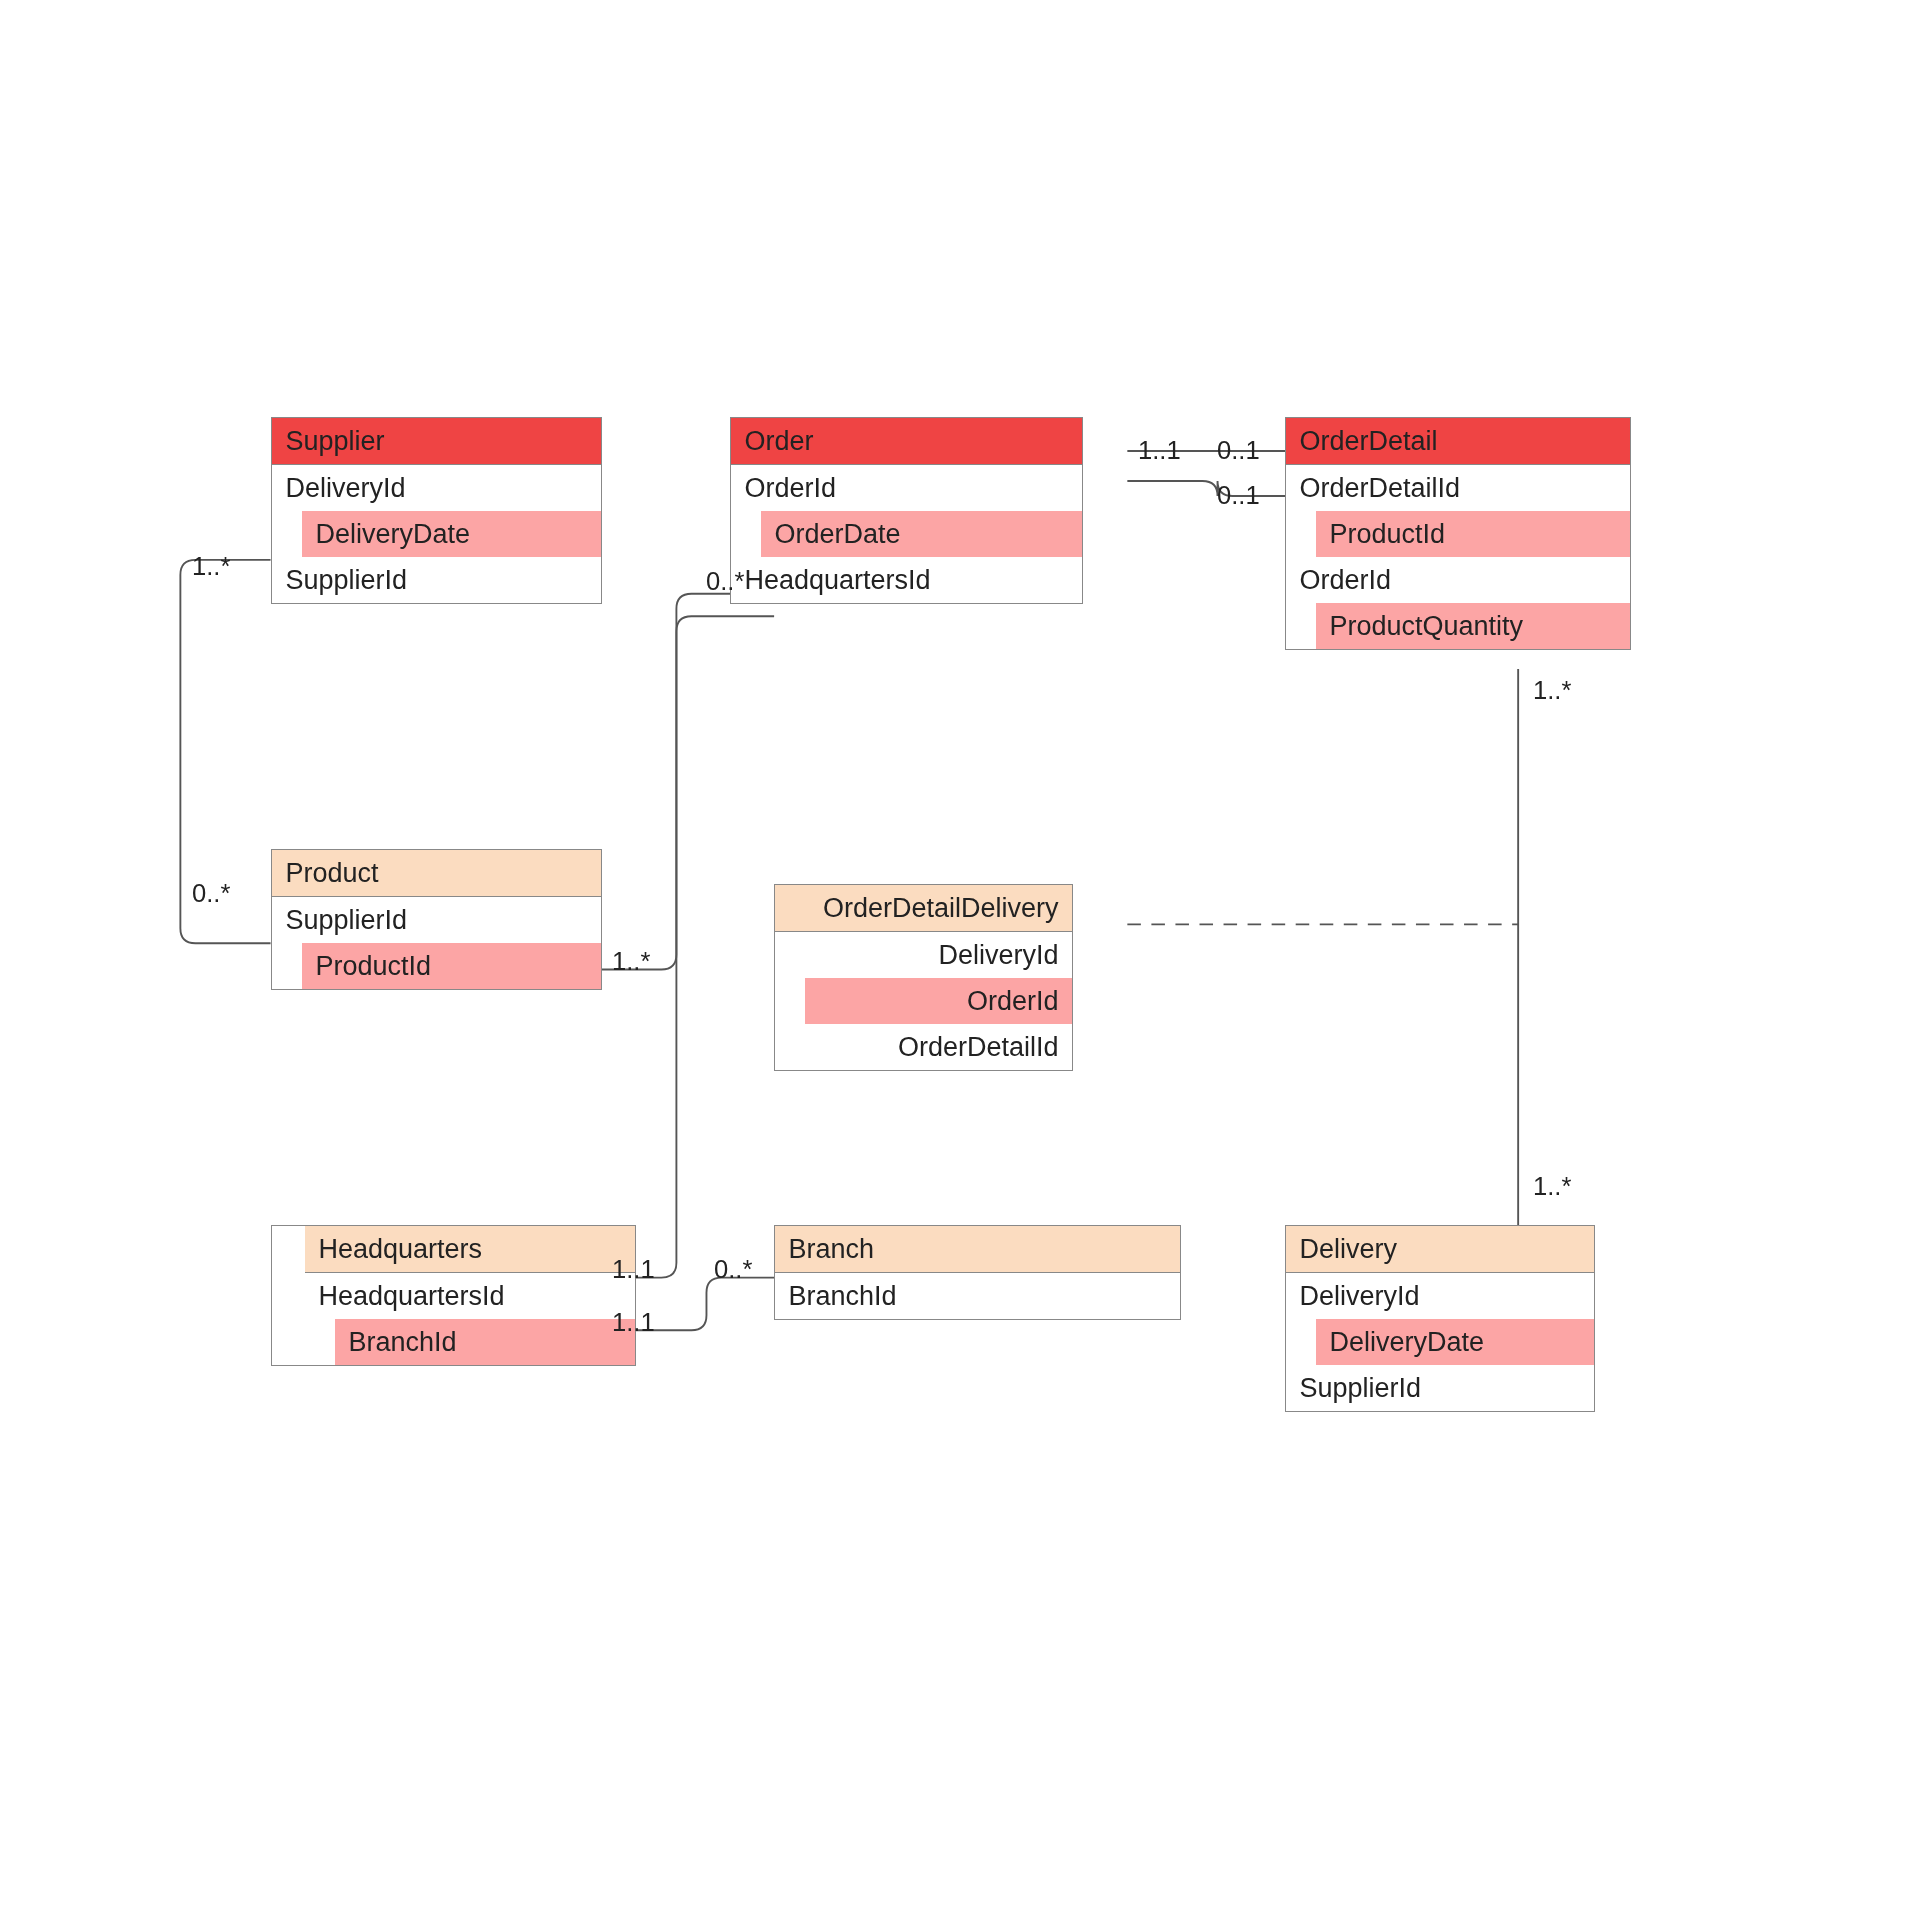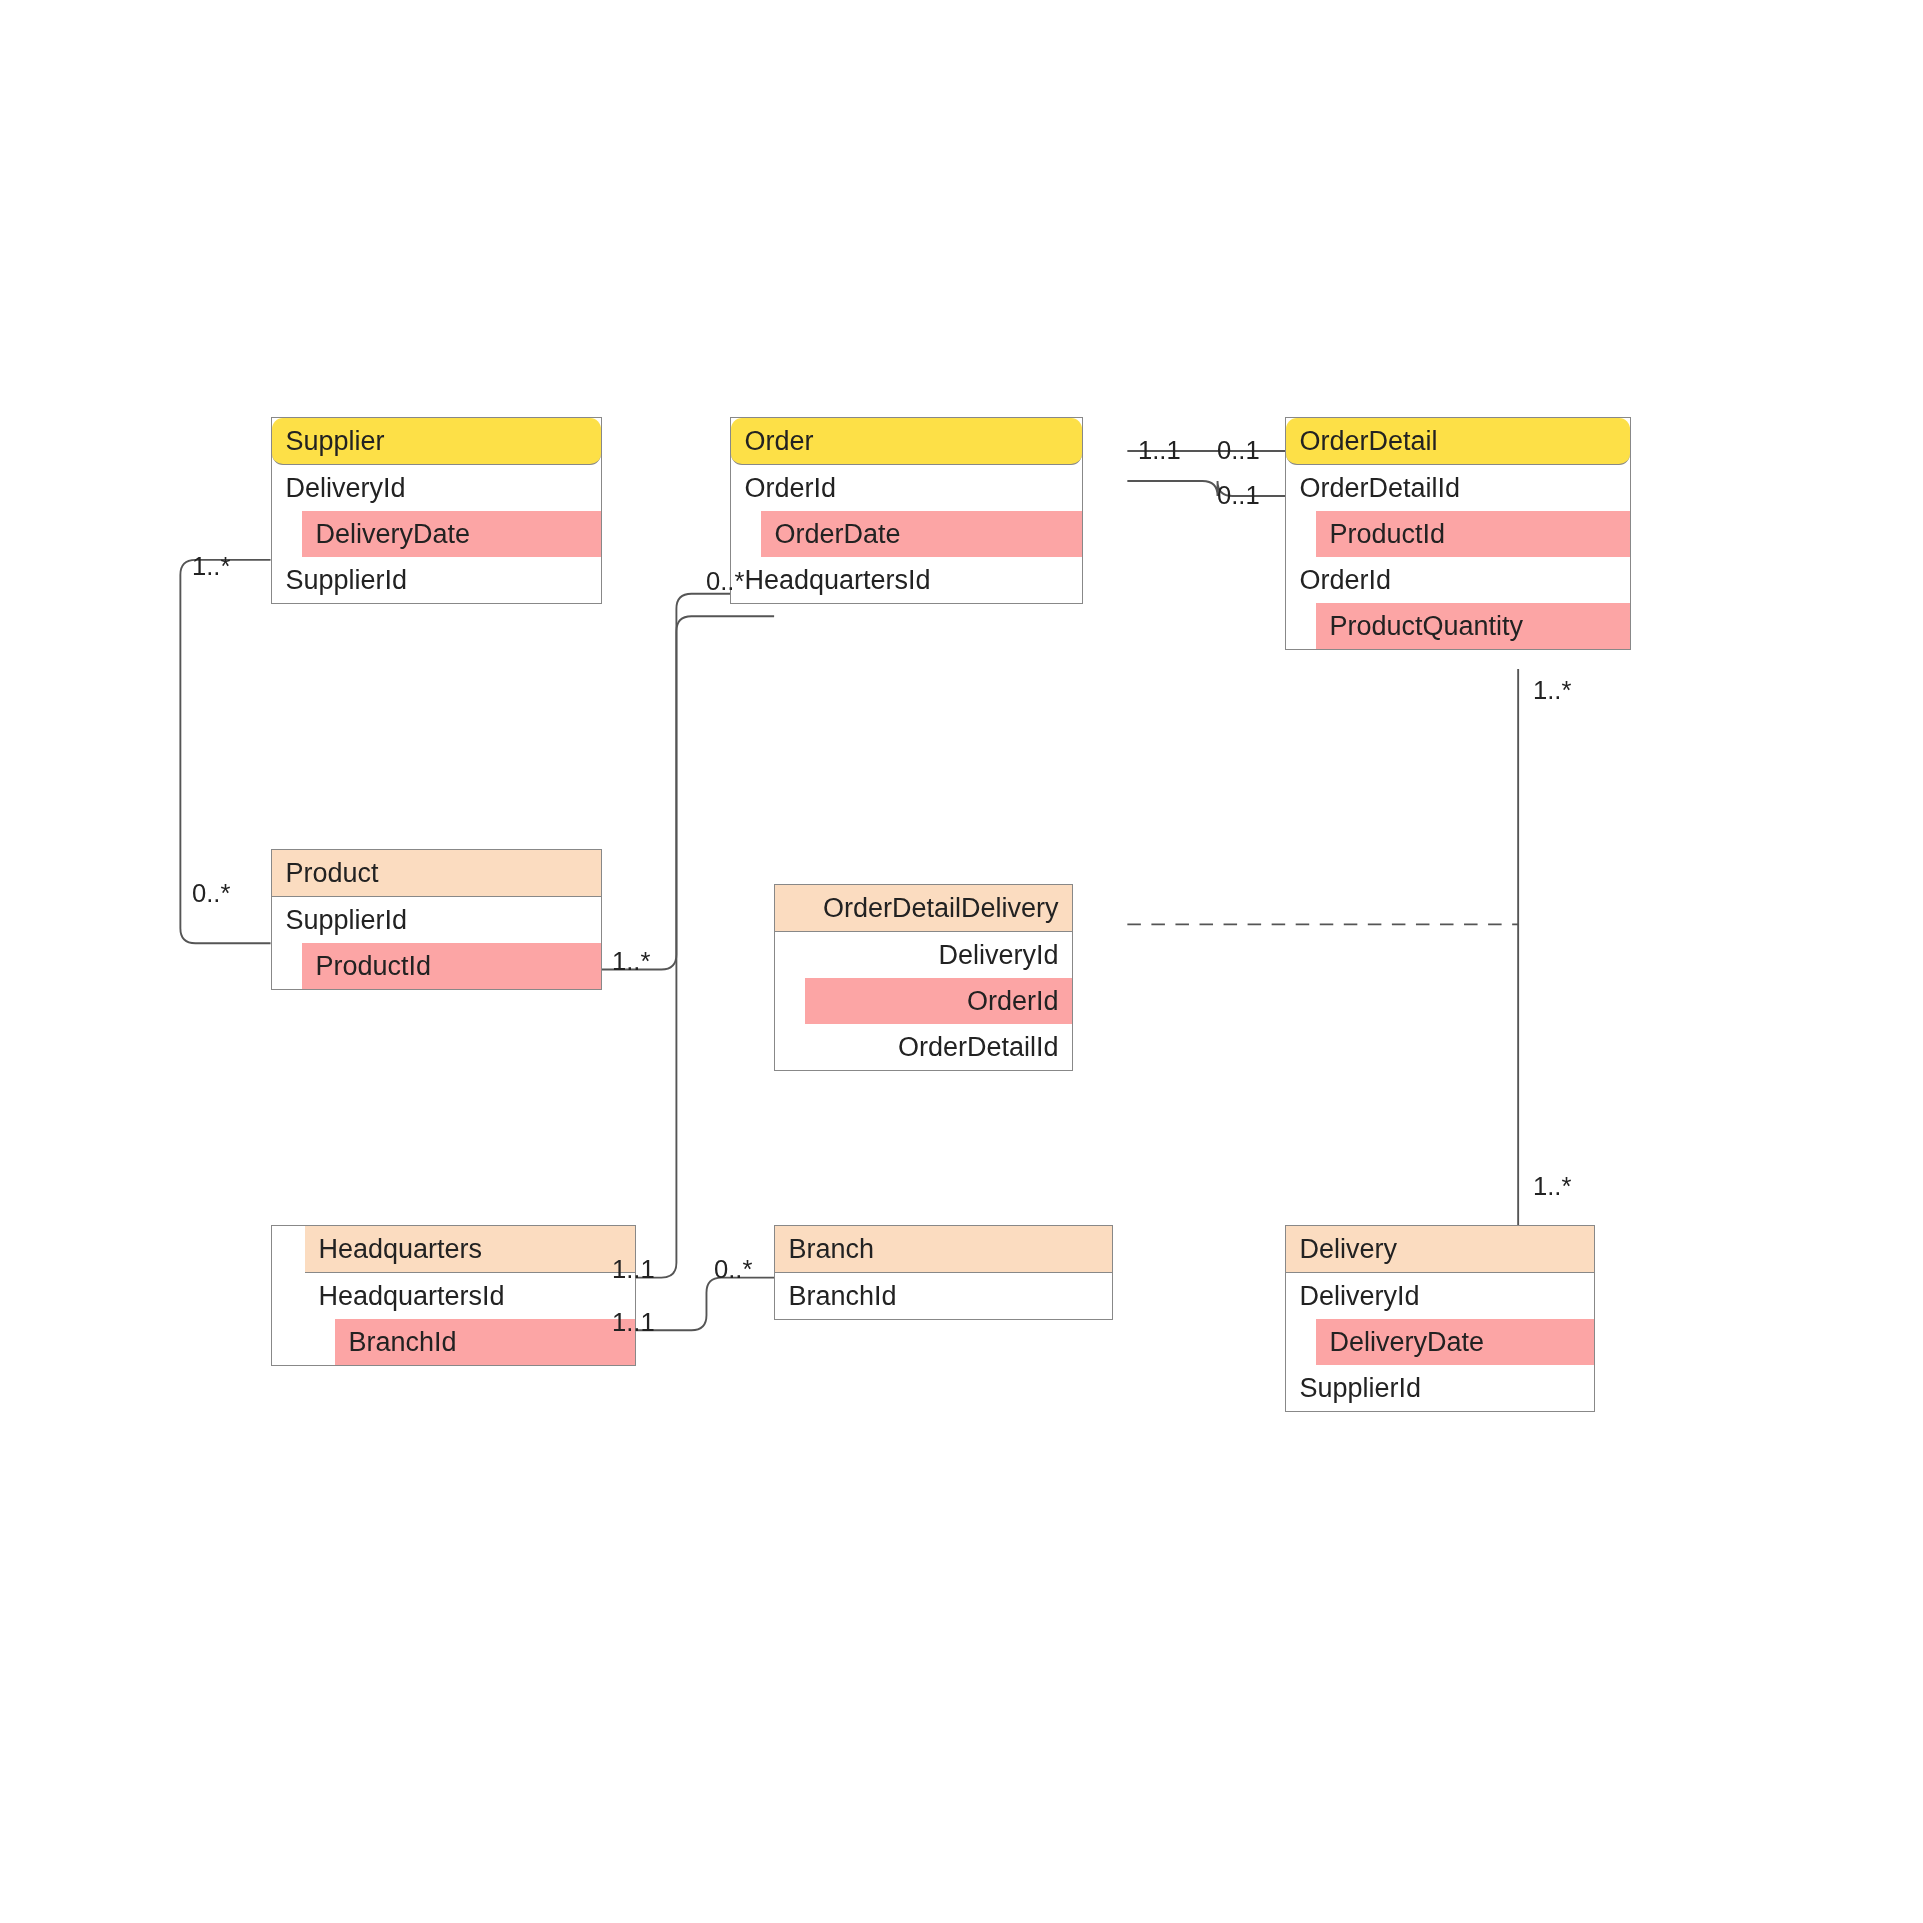--- a/index.html
+++ b/index.html
@@ -30,21 +30,21 @@
     box-sizing: border-box;
   }
   .entity .row {
     padding: 7.5px 13.5px;
     box-sizing: border-box;
   }
   .entity .row.alt {
     background: #fca5a5;
     margin-left: 30px;
   }
-  .title.dark  { background: #fde047; border-radius: 11px; }
+  .title.dark  { background: #ef4444; }
   .title.light { background: #fbdcc0; }
 
   .mlabel {
     position: absolute;
     font-size: 25.6px;
     color: #222;
     white-space: nowrap;
     text-align: center;
   }
 
@@ -124,21 +124,21 @@
     <div class="row alt">OrderId</div>
     <div class="row">OrderDetailId</div>
   </div>
 
   <div class="entity" style="left:271px; top:1225px; width:365px;padding-left:33px;">
     <div class="title light">Headquarters</div>
     <div class="row">HeadquartersId</div>
     <div class="row alt">BranchId</div>
   </div>
 
-  <div class="entity" style="left:774px; top:1225px; width:339px;">
+  <div class="entity" style="left:774px; top:1225px; width:407px;">
     <div class="title light">Branch</div>
     <div class="row">BranchId</div>
   </div>
 
   <div class="entity" style="left:1285px; top:1225px; width:310px;">
     <div class="title light">Delivery</div>
     <div class="row">DeliveryId</div>
     <div class="row alt">DeliveryDate</div>
     <div class="row">SupplierId</div>
   </div>

